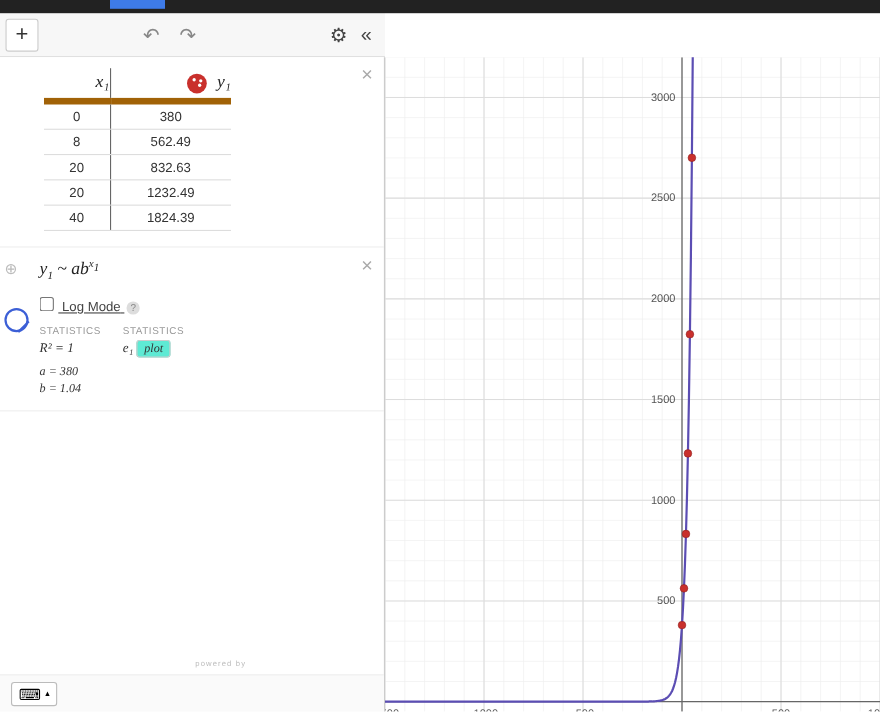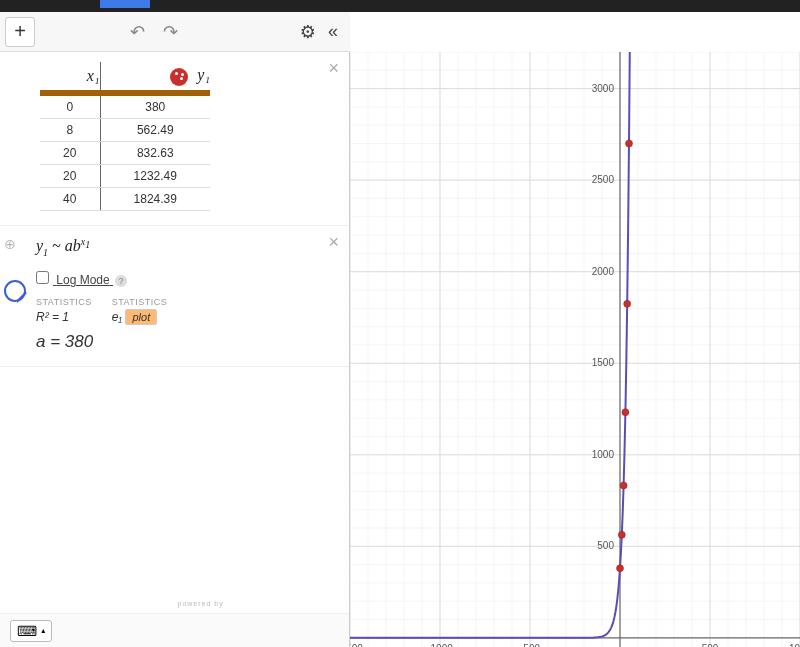--- a/index.html
+++ b/index.html
@@ -63,24 +63,24 @@
 
   .formula { font-family: "Times New Roman", serif; font-style: italic; font-size: 16px; color: #222; }
   .formula sub { font-size: 10px; }
   .formula sup { font-size: 10px; }
   .logmode { margin-top: 14px; font-size: 12px; color: #444; text-decoration: underline; }
   .logmode input { margin-right: 4px; }
   .help { display:inline-block; width:12px; height:12px; border-radius:50%; background:#ddd; color:#888; font-size:9px; text-align:center; line-height:12px; margin-left:2px;}
 
   .stats-row { display: flex; gap: 20px; margin-top: 10px; }
   .small-label { font-size: 9px; color: #999; letter-spacing: 0.5px; }
-  .statval { font-size: 12px; color: #333; font-family: Liberation Sans, sans-serif; font-style: italic; margin-top: 3px; }
-  .plot-btn { border: 1px solid #ccc; border-radius: 3px; padding: 1px 6px; font-size: 11px; background:#fdba74; cursor:pointer; }
+  .statval { font-size: 12px; color: #333; font-family: Liberation Serif, serif; font-style: italic; margin-top: 3px; }
+  .plot-btn { border: 1px solid #ccc; border-radius: 3px; padding: 1px 6px; font-size: 11px; background:#5eead4; cursor:pointer; }
   .params { margin-top: 8px; }
-  .params .statval { font-size: 17px; }
+  .params .statval { font-size: 11px; }
 
   .footer {
     position: absolute; bottom: 0; left: 0; width: 100%; height: 34px;
     background: #fafafa; border-top: 1px solid #eee; display: flex; align-items: center;
   }
   .kbd-btn {
     border:1px solid #bbb; border-radius:3px; padding:2px 6px; margin-left:10px;
     display:flex; align-items:center; gap:4px; cursor:pointer; background:#fff;
   }
   .kbd-icon { font-size:14px; }
@@ -175,20 +175,21 @@
         <div>
           <div class="small-label">STATISTICS</div>
           <div class="statval">
             <span>e₁</span>
             <span class="plot-btn">plot</span>
           </div>
         </div>
       </div>
       <div class="params">
         <div class="statval">a = 380</div>
+        <div class="statval">b = 1.04</div>
       </div>
     </div>
 
     <div class="footer">
       <div class="kbd-btn">
         <span class="kbd-icon">⌨</span>
         <span class="tri">▴</span>
       </div>
       <div class="desmos-logo">
         <div class="pb">powered by</div>

